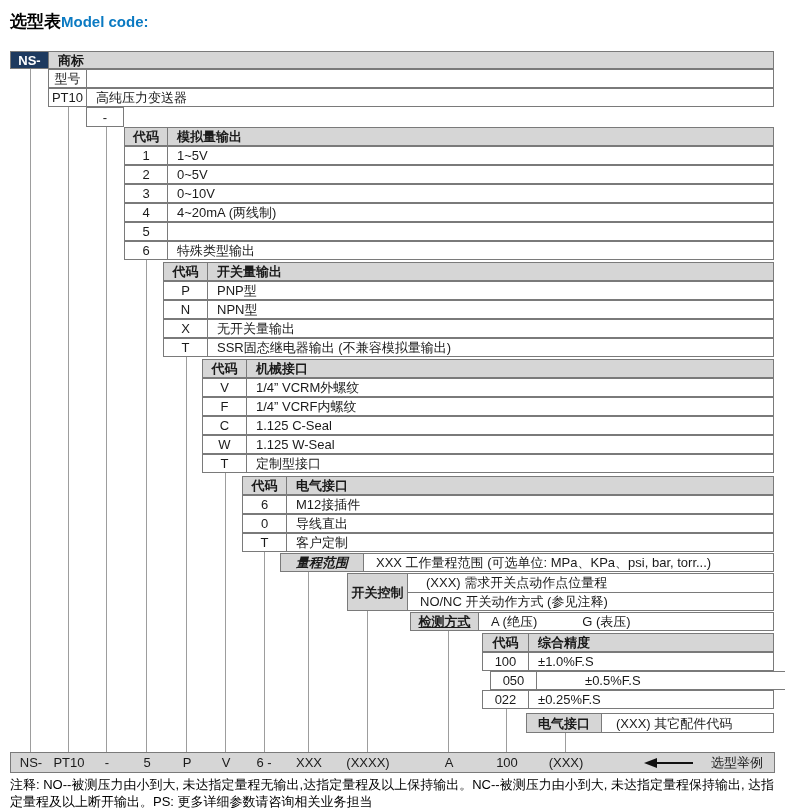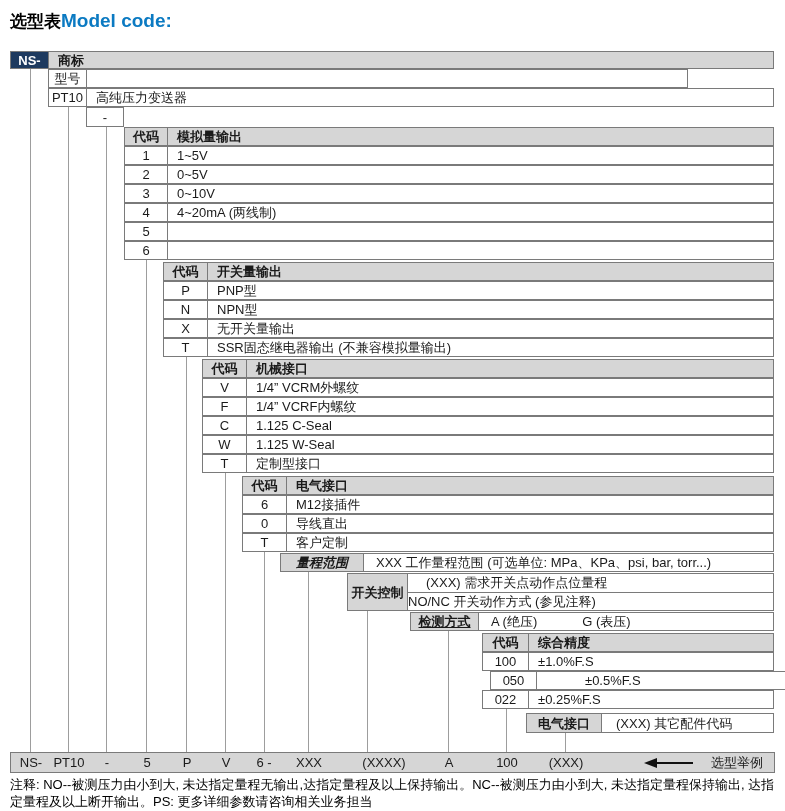--- a/index.html
+++ b/index.html
@@ -7,21 +7,21 @@
     font-family: "Liberation Sans", "DejaVu Sans", sans-serif;
     background:#ffffff;
   }
   .page {
     position:relative; width:785px; height:811px;
     background:#ffffff; overflow:hidden;
     color:#1a1a1a;
   }
   .title-wrap { position:absolute; left:10px; top:10px; display:flex; align-items:baseline; }
   .title-zh { font-size:17px; font-weight:bold; color:#000000; }
-  .title-en { font-size:19px; font-weight:bold; color:#0b7ac2; }
+  .title-en { font-size:15px; font-weight:bold; color:#0b7ac2; }
 
   .row {
     position:absolute; box-sizing:border-box;
     border:1px solid #7a7a7a; background:#ffffff;
     display:flex; align-items:stretch;
     font-size:13px; line-height:1;
   }
   .code {
     box-sizing:border-box; border-right:1px solid #7a7a7a;
     display:flex; align-items:center; justify-content:center;
@@ -37,21 +37,21 @@
   .dash-box { justify-content:center; }
 
   .vline { position:absolute; width:1px; background:#9d9d9d; }
 
   .subcol { flex:1 1 auto; display:flex; flex-direction:column; }
   .subrow {
     flex:1 1 auto; display:flex; align-items:center;
     box-sizing:border-box; white-space:nowrap; overflow:hidden;
   }
   .subrow.first { border-bottom:1px solid #7a7a7a; padding-left:18px; }
-  .subrow.second { }
+  .subrow.second { padding-left:12px; }
 
   .example-bar {
     position:absolute; left:10px; top:752px; width:765px; height:21px;
     box-sizing:border-box; border:1px solid #7a7a7a; background:#d6d6d6;
     font-size:13px;
   }
   .example-item {
     position:absolute; top:0; height:100%; width:90px;
     display:flex; align-items:center; justify-content:center;
   }
@@ -96,21 +96,21 @@
   <div class="vline" style="left:367px; top:611px; height:141px;"></div>
   <div class="vline" style="left:448px; top:631px; height:121px;"></div>
   <div class="vline" style="left:506px; top:709px; height:43px;"></div>
   <div class="vline" style="left:565px; top:733px; height:19px;"></div>
 
   <div class="row hdr-row" style="left:10px; top:51px; width:764px; height:18px;">
     <div class="code brand-cell" style="width:38px;">NS-</div>
     <div class="content">商标</div>
   </div>
 
-  <div class="row" style="left:48px; top:69px; width:640px; height:19px;">
+  <div class="row" style="left:48px; top:69px; width:726px; height:19px;">
     <div class="code" style="width:38px;">型号</div>
   </div>
   <div class="row" style="left:48px; top:88px; width:726px; height:19px;">
     <div class="code" style="width:38px;">PT10</div>
     <div class="content">高纯压力变送器</div>
   </div>
 
   <div class="row dash-box" style="left:86px; top:107px; width:38px; height:20px; align-items:center; justify-content:center;">
     <span>-</span>
   </div>
@@ -133,20 +133,21 @@
   </div>
   <div class="row" style="left:124px; top:203px; width:650px; height:19px;">
     <div class="code" style="width:43px;">4</div>
     <div class="content">4~20mA (两线制)</div>
   </div>
   <div class="row" style="left:124px; top:222px; width:650px; height:19px;">
     <div class="code" style="width:43px;">5</div>
   </div>
   <div class="row" style="left:124px; top:241px; width:650px; height:19px;">
     <div class="code" style="width:43px;">6</div>
+    <div class="content">特殊类型输出</div>
   </div>
 
   <div class="row hdr-row" style="left:163px; top:262px; width:611px; height:19px;">
     <div class="code" style="width:44px;">代码</div>
     <div class="content">开关量输出</div>
   </div>
   <div class="row" style="left:163px; top:281px; width:611px; height:19px;">
     <div class="code" style="width:44px;">P</div>
     <div class="content">PNP型</div>
   </div>
@@ -250,21 +251,21 @@
 
   <div class="example-bar">
     <span class="example-item" style="left:-25px;">NS-</span>
     <span class="example-item" style="left:13px;">PT10</span>
     <span class="example-item" style="left:51px;">-</span>
     <span class="example-item" style="left:91px;">5</span>
     <span class="example-item" style="left:131px;">P</span>
     <span class="example-item" style="left:170px;">V</span>
     <span class="example-item" style="left:208px;">6 -</span>
     <span class="example-item" style="left:253px;">XXX</span>
-    <span class="example-item" style="left:328px;">(XXXX)</span>
+    <span class="example-item" style="left:312px;">(XXXX)</span>
     <span class="example-item" style="left:393px;">A</span>
     <span class="example-item" style="left:451px;">100</span>
     <span class="example-item" style="left:510px;">(XXX)</span>
     <span class="example-arrow">
       <span class="arr-head"></span>
         <span class="arr-tail"></span>
     </span>
     <span class="example-label">选型举例</span>
   </div>
 

